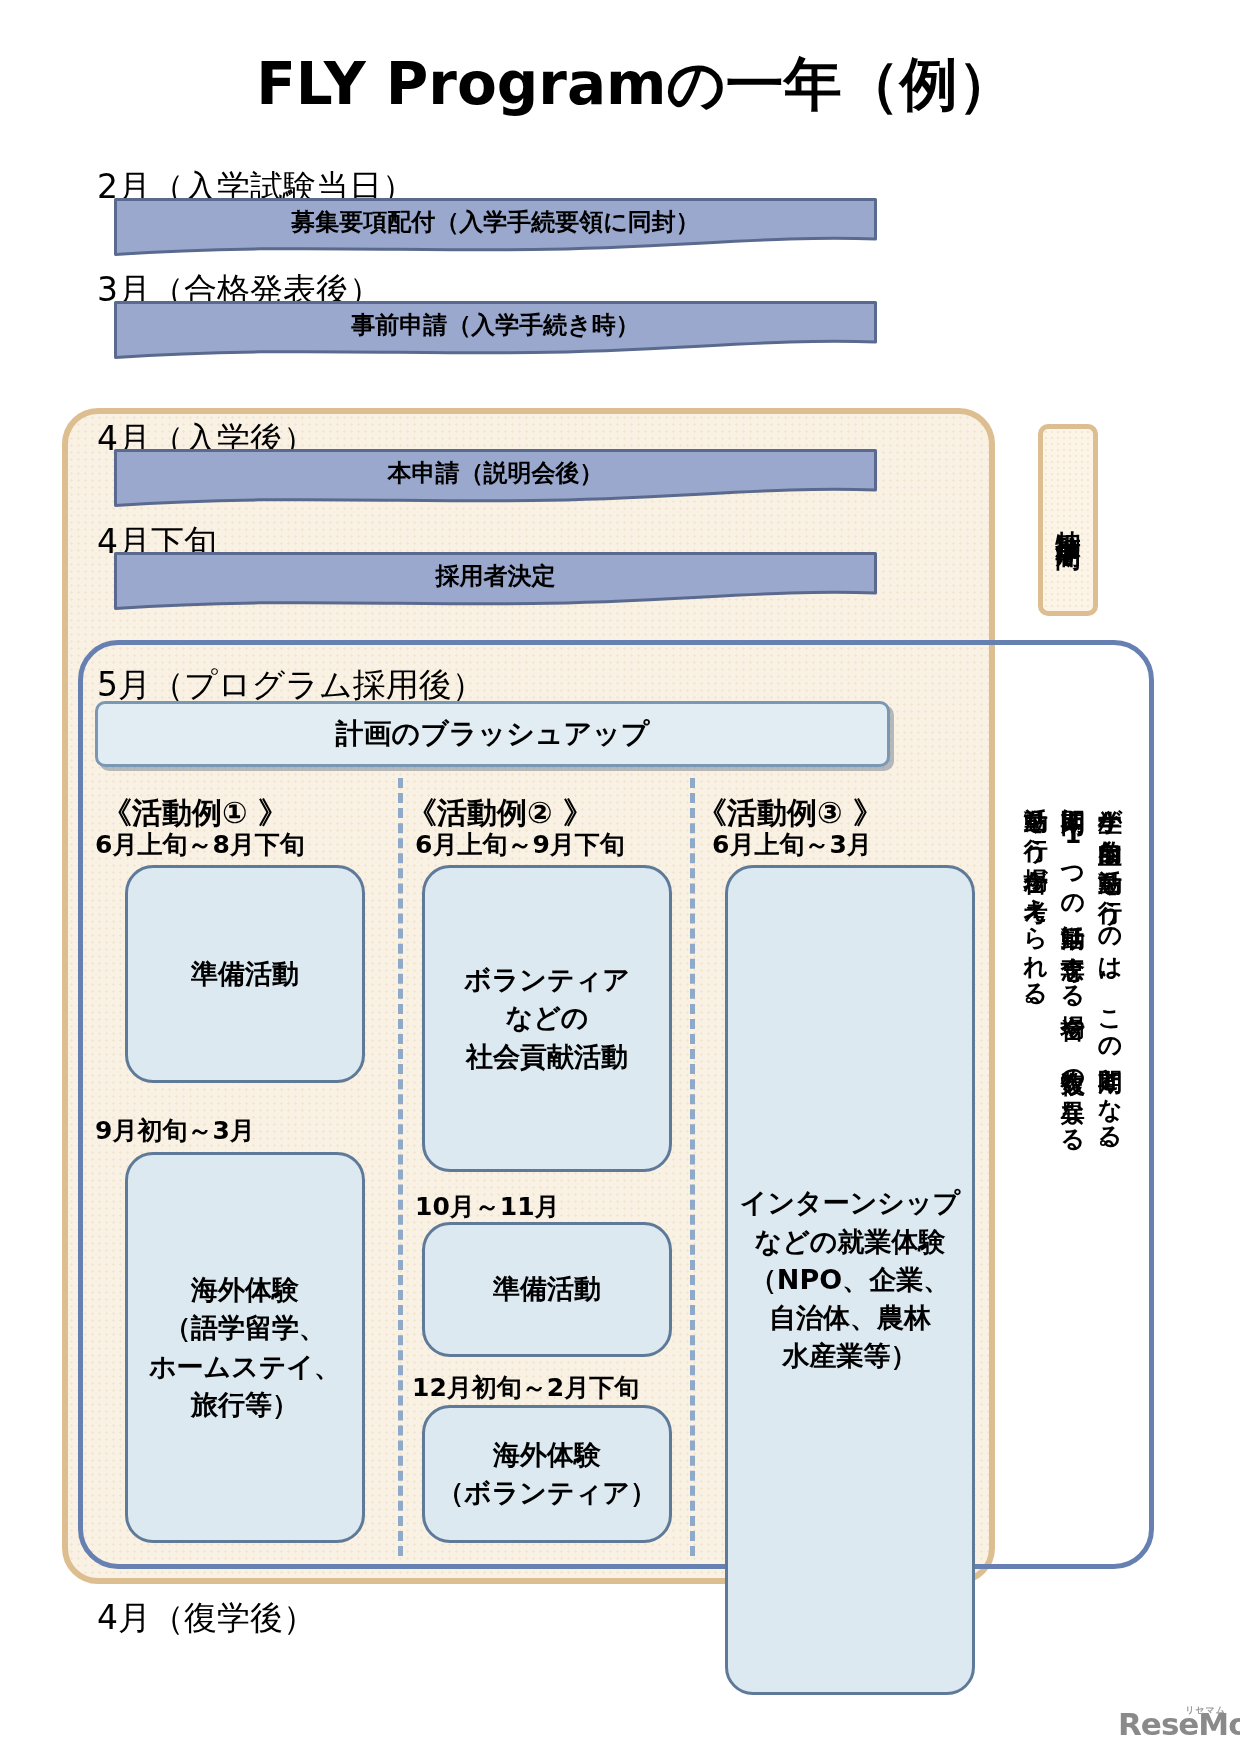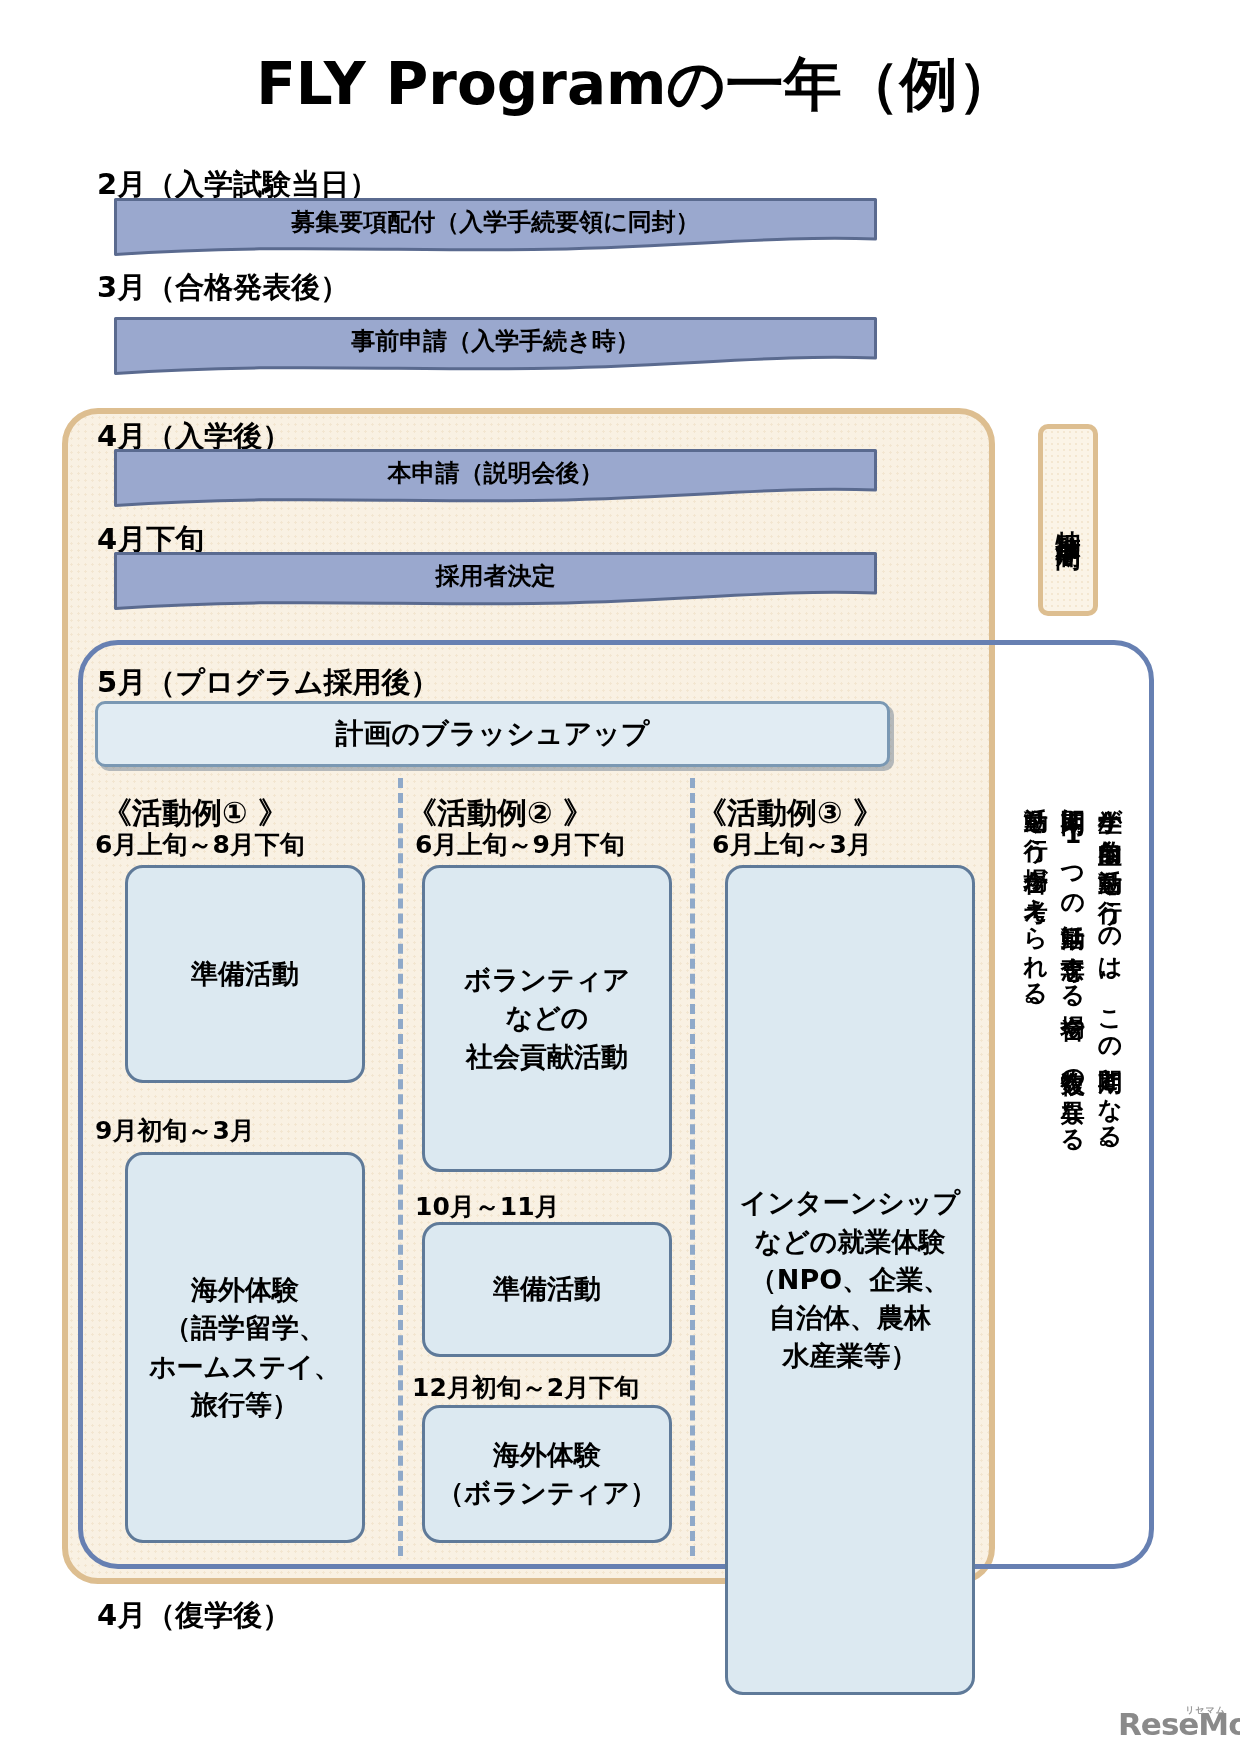--- a/index.html
+++ b/index.html
@@ -5,21 +5,21 @@
   html,body{margin:0;padding:0;background:#ffffff;}
   .canvas{
     position:relative;width:1240px;height:1754px;background:#ffffff;
     font-family:"DejaVu Sans",sans-serif;color:#000;overflow:hidden;padding-left:32px;
   }
   .title{
     position:absolute;left:0;right:0;top:46px;margin:0;text-align:center;
     font-size:58px;font-weight:800;letter-spacing:0px;
   }
   .mlabel{
-    position:absolute;left:97px;font-size:29px;font-weight:bold;white-space:nowrap;
+    position:absolute;left:97px;font-size:33px;font-weight:normal;white-space:nowrap;
   }
   
   .wavebar{position:absolute;left:113px;width:765px;height:64px;}
   .wavebar svg{position:absolute;left:0;top:0;width:100%;height:100%;display:block;}
   .wavebar path{fill:#9AA8CE;stroke:#5A6A8F;stroke-width:3;stroke-linejoin:round;}
   .bar-label{
     position:absolute;left:0;right:0;top:4px;height:42px;line-height:42px;
     text-align:center;font-size:24px;font-weight:bold;
   }
   
@@ -48,21 +48,21 @@
     position:absolute;left:95px;top:701px;width:795px;height:66px;box-sizing:border-box;
     background:#E1ECF3;border:3px solid #7A98B3;border-radius:10px;
     box-shadow:4px 4px 0 rgba(95,115,135,0.45);
     display:flex;align-items:center;justify-content:center;
     font-size:28px;font-weight:bold;text-align:right;
   }
   .col-header{position:absolute;top:793px;font-size:30px;font-weight:bold;text-align:center;white-space:nowrap;}
   .date-label{position:absolute;font-size:25px;font-weight:bold;white-space:nowrap;}
   .act-box{
     position:absolute;box-sizing:border-box;background:#DCE9F1;border:3px solid #5F7A99;
-    border-radius:18px;display:flex;align-items:center;justify-content:center;
+    border-radius:28px;display:flex;align-items:center;justify-content:center;
     text-align:center;font-size:27px;font-weight:bold;line-height:1.42;
   }
   .act-box span{white-space:pre-line;}
   .dash-sep{position:absolute;top:778px;height:778px;width:0;border-left:5px dashed #8FA9C9;}
   .side-note{
     position:absolute;left:1014px;top:790px;width:114px;height:600px;
     writing-mode:vertical-rl;text-orientation:upright;
     font-size:24px;font-weight:bold;line-height:1.55;letter-spacing:1px;
     white-space:pre-line;
   }
@@ -84,21 +84,21 @@
 
   <div class="mlabel" style="top:165px">2月（入学試験当日）</div>
   <div class="wavebar" style="top:197px">
     <svg viewBox="0 0 765 64" preserveAspectRatio="none">
       <path d="M2.5,2.5 L762.5,2.5 L762.5,42 C660,38 560,51 420,52.5 C280,54 150,47 2.5,57.5 Z"></path>
     </svg>
     <span class="bar-label">募集要項配付（入学手続要領に同封）</span>
   </div>
 
   <div class="mlabel" style="top:268px">3月（合格発表後）</div>
-  <div class="wavebar" style="top:316px">
+  <div class="wavebar" style="top:300px">
     <svg viewBox="0 0 765 64" preserveAspectRatio="none">
       <path d="M2.5,2.5 L762.5,2.5 L762.5,42 C660,38 560,51 420,52.5 C280,54 150,47 2.5,57.5 Z"></path>
     </svg>
     <span class="bar-label">事前申請（入学手続き時）</span>
   </div>
 
   <div class="tan-box"></div>
 
   <div class="mlabel" style="top:417px">4月（入学後）</div>
   <div class="wavebar" style="top:448px">

